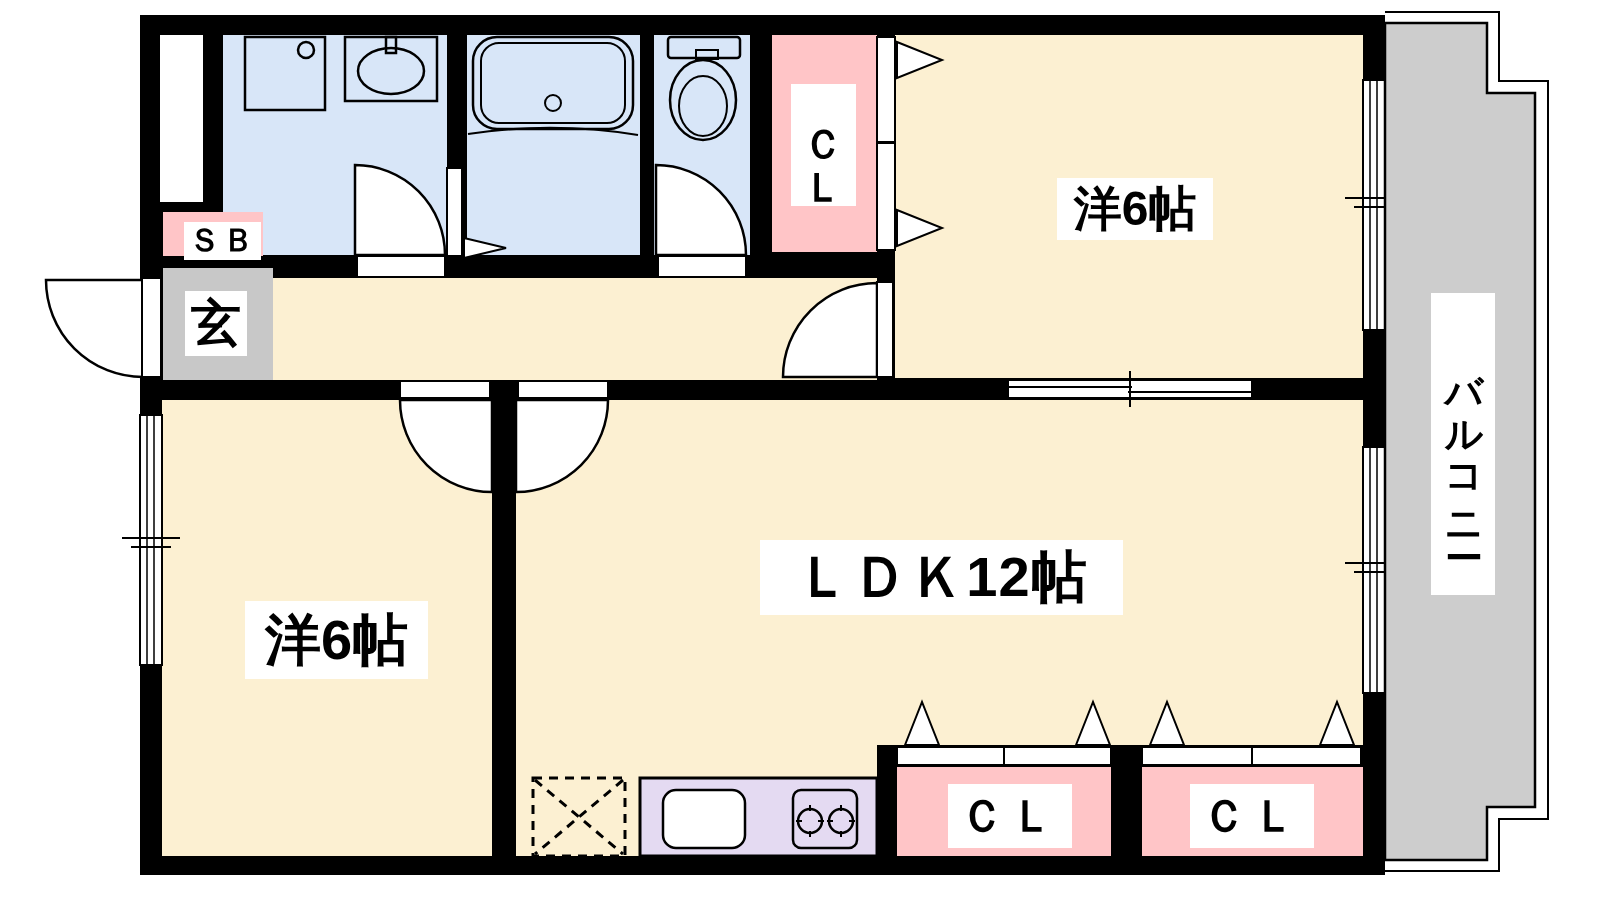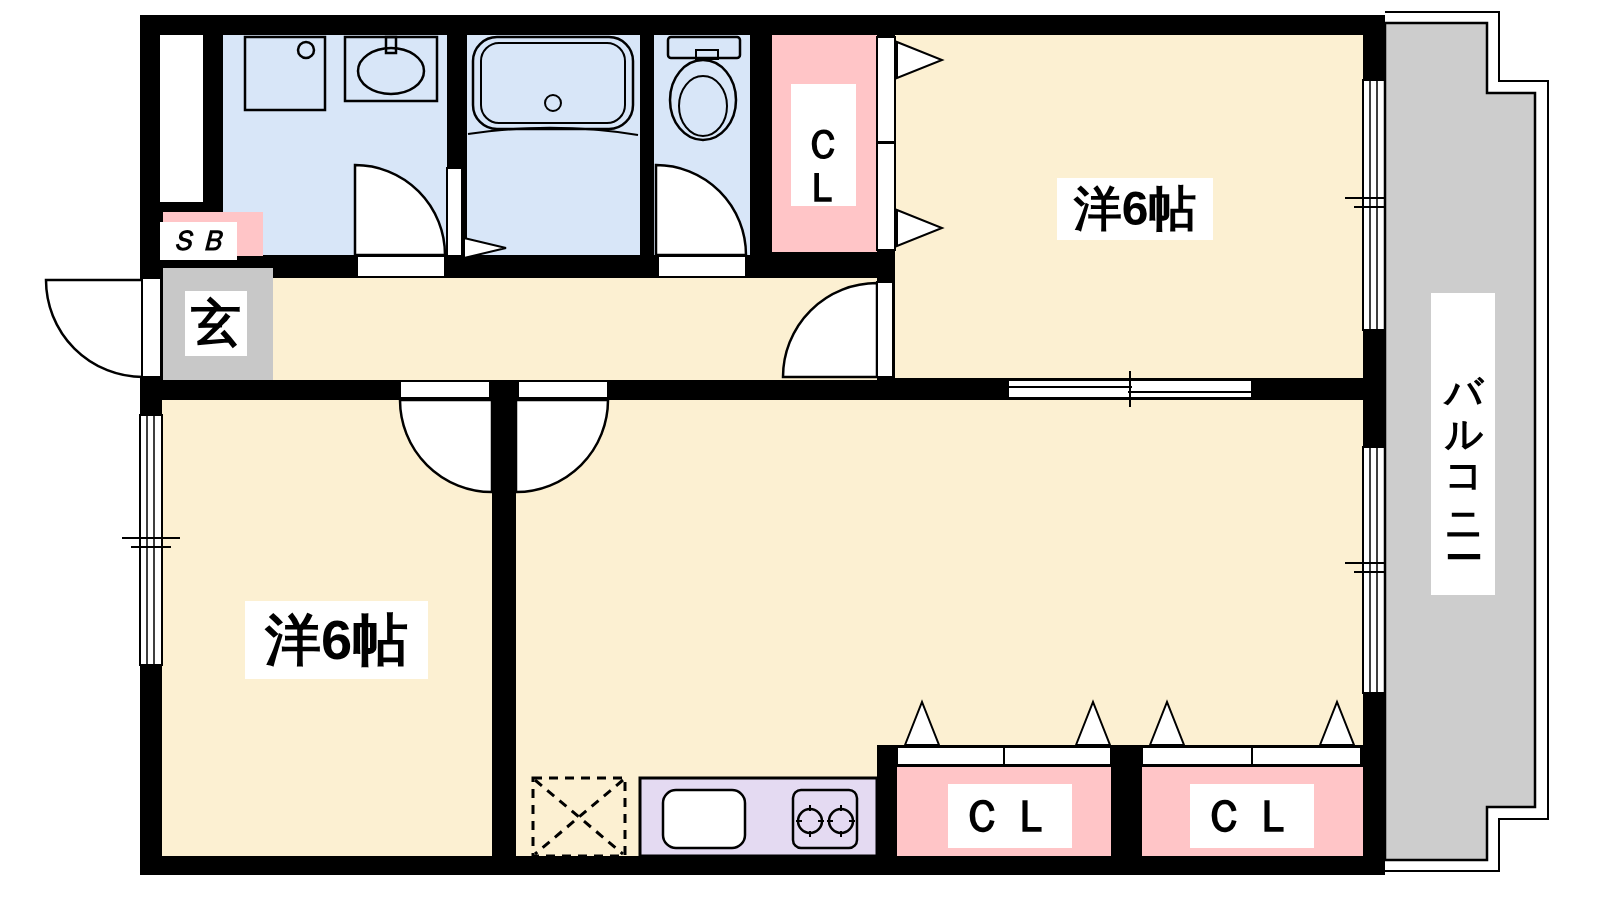--- a/index.html
+++ b/index.html
@@ -9,21 +9,21 @@
   .room-label{position:absolute;background:#ffffff;color:#000;display:flex;
               align-items:center;justify-content:center;font-weight:bold;
               white-space:nowrap;line-height:1.05;}
   .vertical{writing-mode:vertical-rl;text-orientation:upright;letter-spacing:4px;}
   .lbl-bedroom-tr{left:1057px;top:178px;width:156px;height:62px;font-size:48px;}
   .lbl-bedroom-bl{left:245px;top:601px;width:183px;height:78px;font-size:56px;}
   .lbl-ldk{left:760px;top:540px;width:363px;height:75px;font-size:56px;letter-spacing:1px;}
   .lbl-cl-top{left:791px;top:84px;width:65px;height:122px;font-size:40px;}
   .lbl-cl-bl{left:948px;top:784px;width:124px;height:64px;font-size:44px;letter-spacing:6px;}
   .lbl-cl-br{left:1190px;top:784px;width:124px;height:64px;font-size:44px;letter-spacing:6px;}
-  .lbl-sb{left:160px;top:222px;width:77px;height:38px;font-size:28px;letter-spacing:2px;font-style:italic;}
+  .lbl-sb{left:184px;top:222px;width:77px;height:38px;font-size:32px;letter-spacing:2px;}
   .lbl-genkan{left:185px;top:291px;width:62px;height:65px;font-size:50px;}
   .lbl-balcony{left:1431px;top:293px;width:64px;height:302px;font-size:38px;}
 </style>
 </head>
 <body>
 
 <div id="stage">
 
 <svg id="plan-svg" width="1600" height="900" viewBox="0 0 1600 900">
 
@@ -158,20 +158,21 @@
     <path d="M1370,447 V693 M1377,447 V693" stroke-width="1.5" fill="none"></path>
     <path d="M1345,563 H1403 M1354,572 H1394" stroke-width="2" fill="none"></path>
   </g>
 
   <polygon points="1385,23 1487,23 1487,93 1535,93 1535,807 1487,807 1487,860 1385,860" fill="#CDCDCD" stroke="#000000" stroke-width="2.5"></polygon>
   <polyline points="1385,12 1499,12 1499,81 1548,81 1548,819 1499,819 1499,871 1385,871" fill="none" stroke="#000000" stroke-width="2"></polyline>
 </svg>
 
 <div class="room-label lbl-bedroom-tr">洋6帖</div>
 <div class="room-label lbl-bedroom-bl">洋6帖</div>
+<div class="room-label lbl-ldk">ＬＤＫ12帖</div>
 <div class="room-label vertical lbl-cl-top">ＣＬ</div>
 <div class="room-label lbl-cl-bl">ＣＬ</div>
 <div class="room-label lbl-cl-br">ＣＬ</div>
 <div class="room-label lbl-sb">ＳＢ</div>
 <div class="room-label lbl-genkan">玄</div>
 <div class="room-label vertical lbl-balcony">バルコニー</div>
 
 </div>
 
 </body></html>

